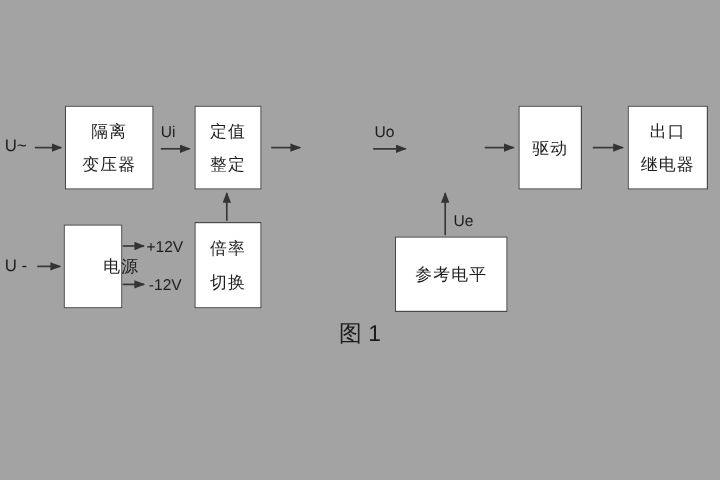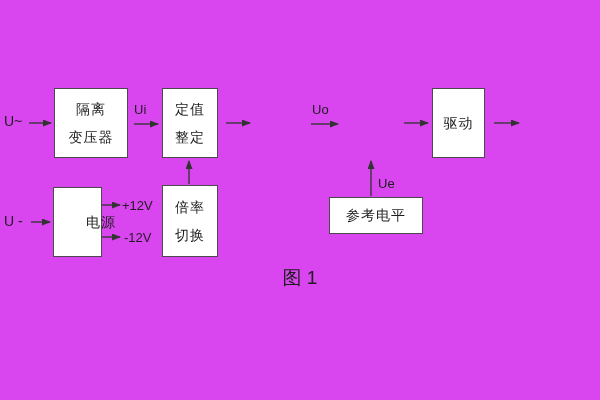--- a/index.html
+++ b/index.html
@@ -1,17 +1,17 @@
 <!DOCTYPE html>
 <html><head>
 <meta charset="utf-8">
 <style>
   html,body{margin:0;padding:0;background:#fff;}
   #stage{
-    position:relative;width:600px;height:400px;background:#d946ef;
+    position:relative;width:600px;height:400px;background:#a3a3a3;
     font-family:"Liberation Sans","DejaVu Sans",sans-serif;
     color:#1d1d1d;overflow:hidden;
   }
   .block{
     position:absolute;border:1.5px solid #4a4a4a;background:#ffffff;
     display:flex;flex-direction:column;align-items:center;justify-content:center;
     font-size:14px;line-height:15px;letter-spacing:1px;gap:13px;
     box-sizing:border-box;text-align:center;
   }
   .block span{display:block;white-space:nowrap;}
@@ -26,21 +26,21 @@
   #connectors{position:absolute;left:0;top:0;}
   
   #b-isolation{left:54px;top:88px;width:74px;height:70px;}
   #b-setting{left:162px;top:88px;width:56px;height:70px;}
   #b-rectifier{left:253px;top:88px;width:55px;height:70px;}
   #b-level{left:342px;top:88px;width:56px;height:70px;}
   #b-drive{left:432px;top:88px;width:53px;height:70px;}
   #b-relay{left:523px;top:88px;width:67px;height:70px;}
   #b-power{left:53px;top:187px;width:49px;height:70px;padding-left:47px;}
   #b-ratio{left:162px;top:185px;width:56px;height:72px;}
-  #b-reference{left:329px;top:197px;width:94px;height:37px;gap:0;}
+  #b-reference{left:329px;top:197px;width:94px;height:63px;gap:0;}
   
   #l-uac{left:4px;top:114px;font-size:14px;}
   #l-udc{left:4px;top:214px;font-size:14px;}
   #l-ui{left:134px;top:102px;}
   #l-uo{left:312px;top:102px;}
   #l-ue{left:378px;top:176px;}
   #l-p12{left:122px;top:198px;text-align:right;}
   #l-n12{left:124px;top:230px;}
 </style>
 </head>
@@ -73,20 +73,24 @@
     <span>隔离</span>
     <span>变压器</span>
   </div>
   <div id="b-setting" class="block">
     <span>定值</span>
     <span>整定</span>
   </div>
   <div id="b-drive" class="block">
     <span>驱动</span>
   </div>
+  <div id="b-relay" class="block">
+    <span>出口</span>
+    <span>继电器</span>
+  </div>
 
   <div id="b-power" class="block">
     <span>电源</span>
   </div>
   <div id="b-ratio" class="block">
     <span>倍率</span>
     <span>切换</span>
   </div>
   <div id="b-reference" class="block">
     <span>参考电平</span>

